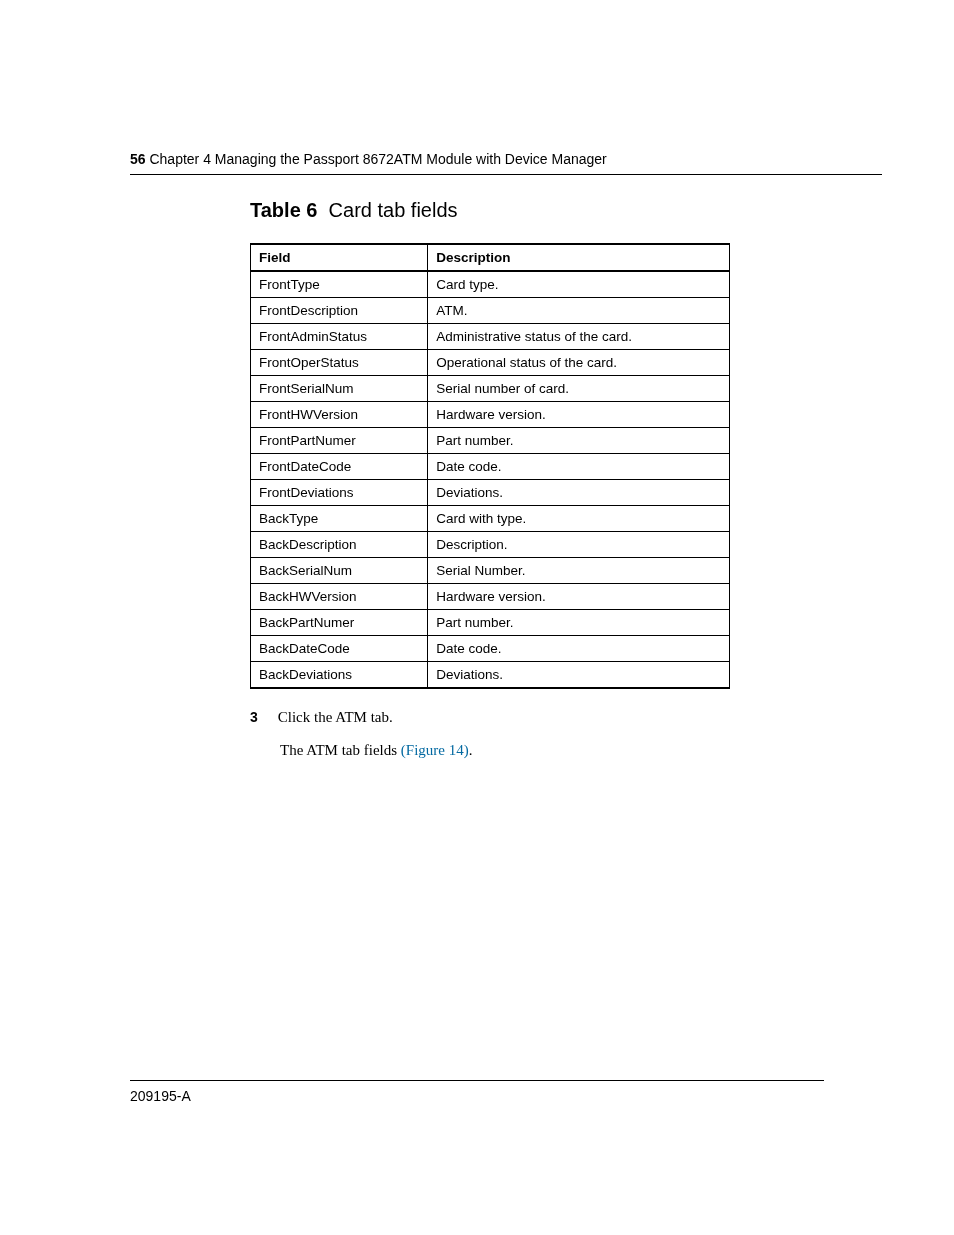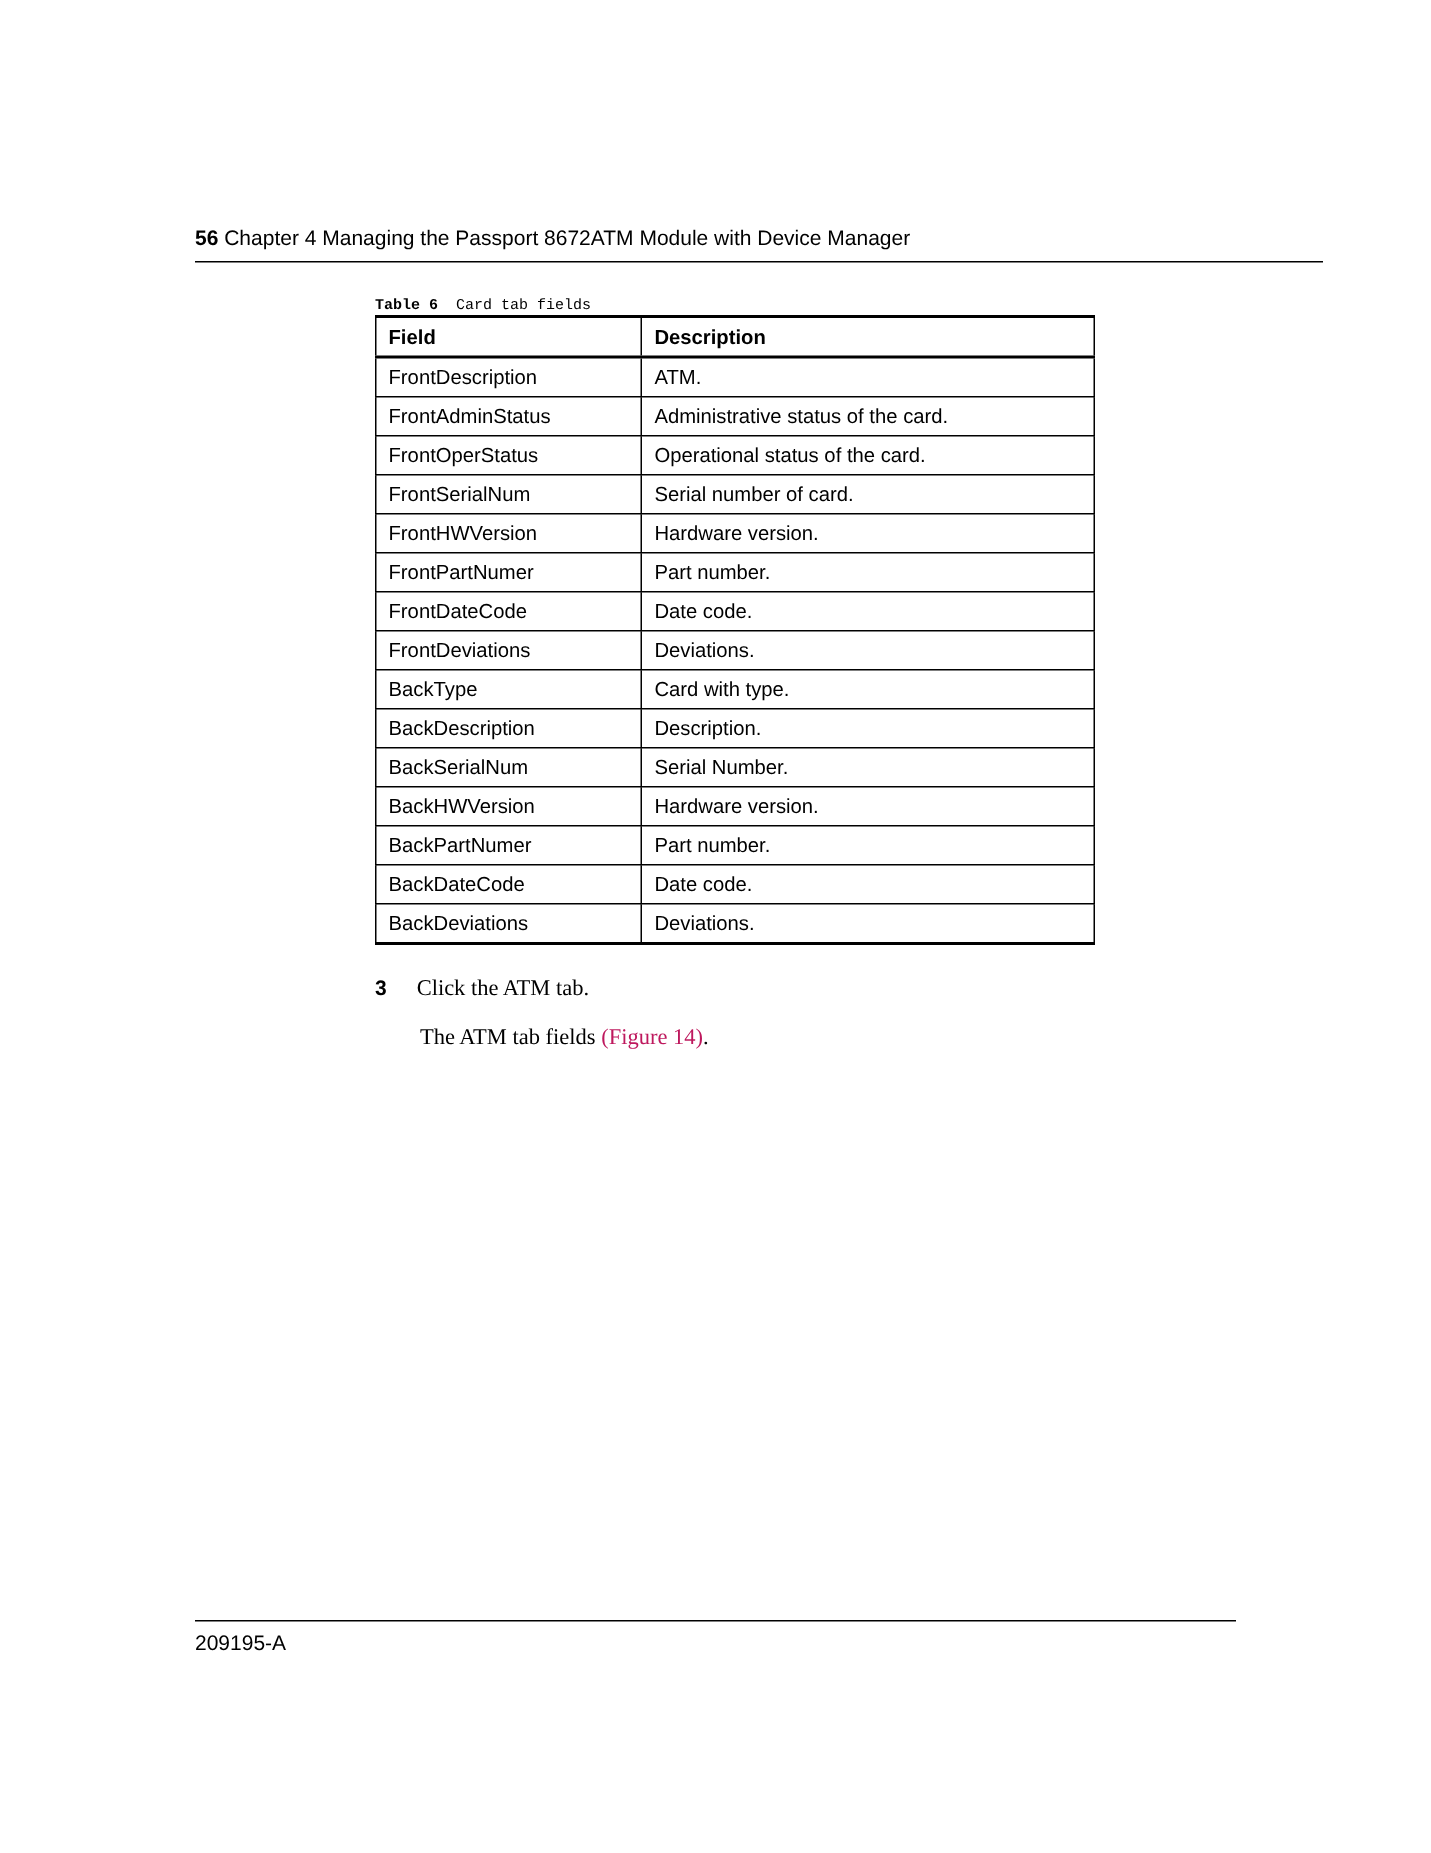--- a/index.html
+++ b/index.html
@@ -21,24 +21,23 @@
     padding-bottom: 6px;
     margin-bottom: 24px;
   }
   .header-text {
     font-size: 14px;
   }
   .page-num {
     font-weight: bold;
   }
   .table-caption {
-    font-size: 10px;
+    font-size: 20px;
     margin-left: 120px;
-    margin-bottom: 0;
-    font-family: Liberation Mono, monospace;
+    margin-bottom: 21px;
   }
   .table-caption .tbl-label {
     font-weight: bold;
   }
   table.fields {
     border-collapse: collapse;
     margin-left: 120px;
     width: 480px;
     font-size: 13.5px;
   }
@@ -69,21 +68,21 @@
     display: inline-block;
     width: 24px;
   }
   .body-text {
     margin-left: 150px;
     margin-top: 16px;
     font-size: 15px;
     font-family: "Times New Roman", Times, serif;
   }
   .link {
-    color: #be185d;
+    color: #0369a1;
   }
   .footer {
     position: absolute;
     bottom: 130px;
     left: 130px;
     right: 130px;
   }
   .footer-line {
     border-top: 1.5px solid #000;
     padding-top: 6px;
@@ -110,20 +109,24 @@
 
   <table class="fields">
     <thead>
       <tr>
         <th>Field</th>
         <th>Description</th>
       </tr>
     </thead>
     <tbody id="table-body">
         <tr>
+          <td>FrontType</td>
+          <td>Card type.</td>
+        </tr>
+        <tr>
           <td>FrontDescription</td>
           <td>ATM.</td>
         </tr>
         <tr>
           <td>FrontAdminStatus</td>
           <td>Administrative status of the card.</td>
         </tr>
         <tr>
           <td>FrontOperStatus</td>
           <td>Operational status of the card.</td>

